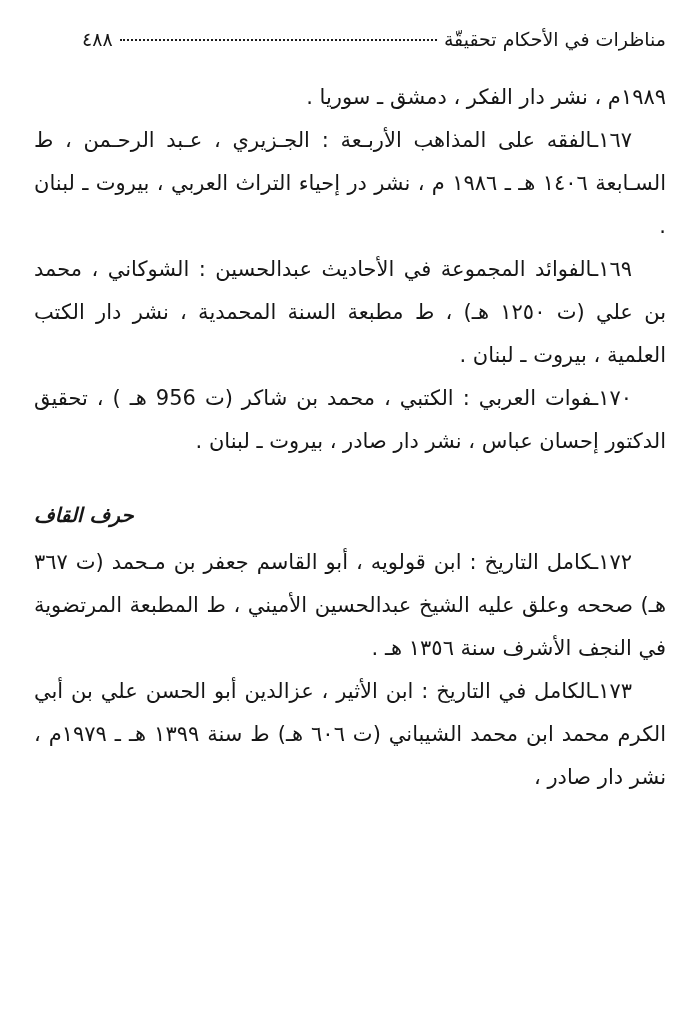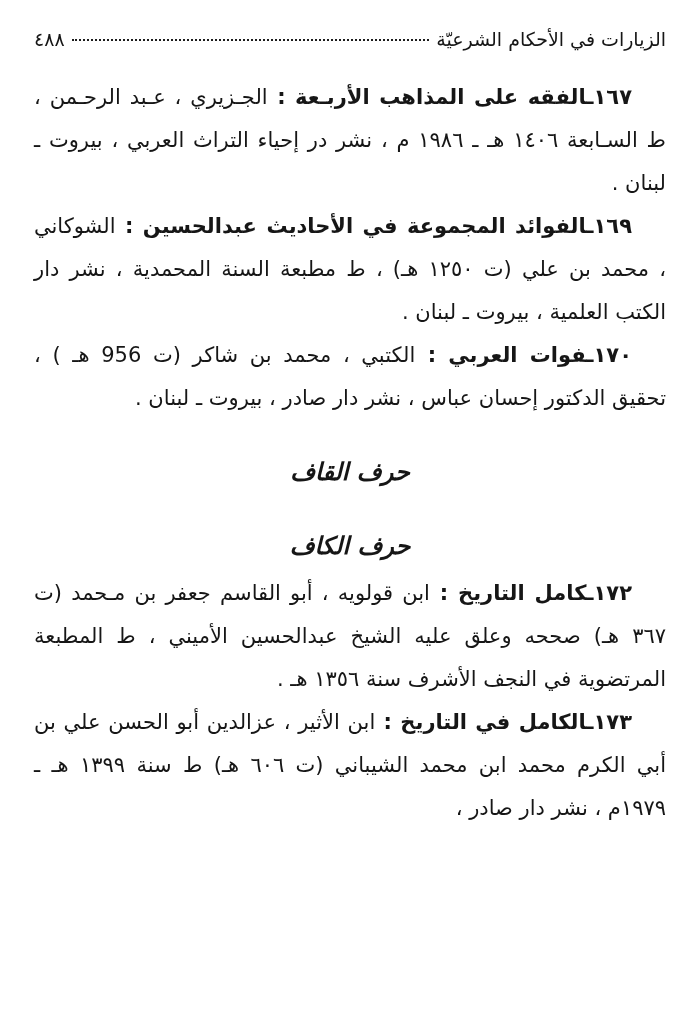--- a/index.html
+++ b/index.html
@@ -35,74 +35,75 @@
   .running-header .dot-leader {
     flex: 1 1 auto;
     border-bottom: 2.5px dotted #1c1c1c;
     margin: 0 7px;
     transform: translateY(-5px);
     min-width: 40px;
   }
   .running-header .page-num {
     flex: 0 0 auto;
     letter-spacing: 1px;
+    margin-left: 48px;
   }
   
   .biblio {
     direction: rtl;
     font-size: 21px;
     line-height: 43px;
     text-align: justify;
   }
   .biblio p {
     margin: 0;
   }
   p.entry {
     text-indent: 34px;
   }
   p.continuation {
     text-indent: 0;
   }
   .entry .lead {
-    font-weight: bold;
+    font-weight: normal;
   }
   h3.section-heading {
-    text-align: center;
+    text-align: left;
     font-weight: bold;
     font-style: italic;
-    font-size: 24px;
+    font-size: 20px;
     line-height: 43px;
     margin: 31px 0 4px 0;
   }
 </style>
 </head>
 <body>
 
 <div class="page" lang="ar">
 
   <div class="running-header">
-    <span class="title">الزيارات في الأحكام الشرعيّة</span>
+    <span class="title">مناظرات في الأحكام تحقيقّة</span>
     <span class="dot-leader"></span>
     <span class="page-num">٤٨٨</span>
   </div>
 
   <div class="biblio">
 
+    <p class="continuation">١٩٨٩م ، نشر دار الفكر ، دمشق ـ سوريا .</p>
 
     <p class="entry"><b class="lead">١٦٧ـالفقه على المذاهب الأربـعة : </b><span>الجـزيري ، عـبد الرحـمن ، ط السـابعة ١٤٠٦ هـ ـ ١٩٨٦ م ، نشر در إحياء التراث العربي ، بيروت ـ لبنان .</span></p>
 
 
     <p class="entry"><b class="lead">١٦٩ـالفوائد المجموعة في الأحاديث عبدالحسين : </b><span>الشوكاني ، محمد بن علي (ت ١٢٥٠ هـ) ، ط  مطبعة السنة المحمدية ، نشر دار الكتب العلمية ، بيروت ـ لبنان .</span></p>
 
     <p class="entry"><b class="lead">١٧٠ـفوات العربي : </b><span>الكتبي ، محمد بن شاكر (ت 956 هـ ) ، تحقيق الدكتور إحسان عباس ، نشر دار صادر ، بيروت ـ لبنان .</span></p>
 
     <h3 class="section-heading">حرف القاف</h3>
 
 
-    <h3 class="section-heading">حرف الكاف</h3>
 
     <p class="entry"><b class="lead">١٧٢ـكامل التاريخ : </b><span>ابن قولويه ، أبو القاسم جعفر بن مـحمد (ت ٣٦٧ هـ) صححه وعلق عليه الشيخ عبدالحسين الأميني ، ط المطبعة المرتضوية في النجف الأشرف سنة ١٣٥٦ هـ .</span></p>
 
     <p class="entry"><b class="lead">١٧٣ـالكامل في التاريخ : </b><span>ابن الأثير ، عزالدين أبو الحسن علي بن أبي الكرم محمد ابن محمد الشيباني (ت ٦٠٦ هـ) ط سنة ١٣٩٩ هـ ـ ١٩٧٩م ، نشر دار صادر ،</span></p>
 
   </div>
 
 </div>
 
 </body></html>

